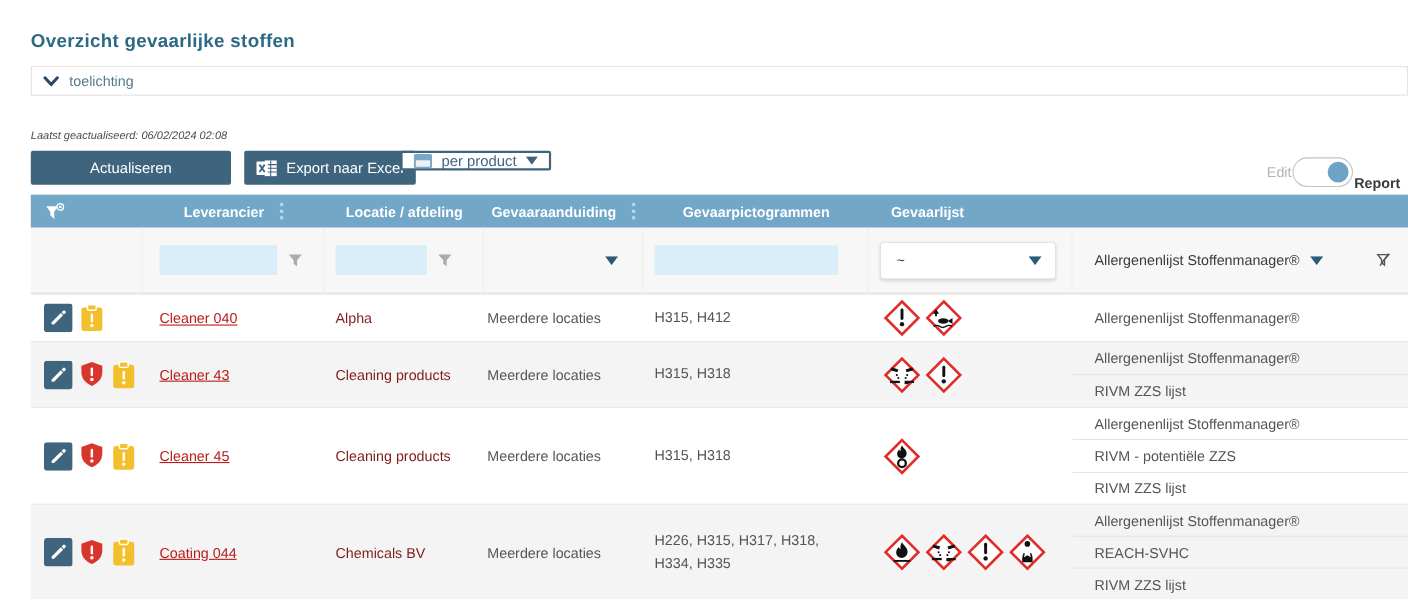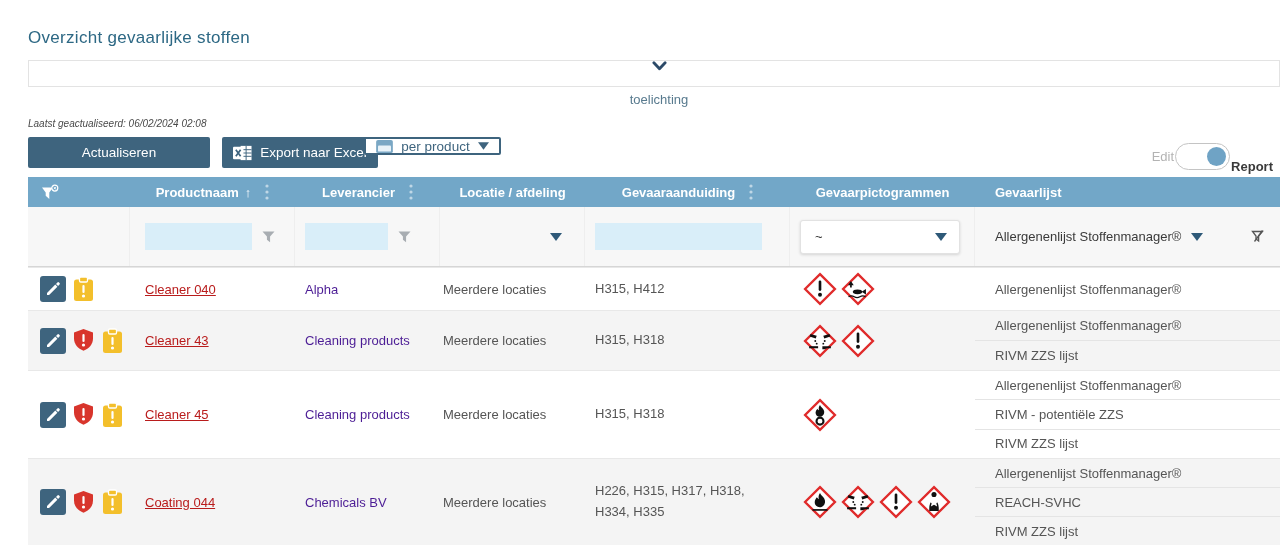--- a/index.html
+++ b/index.html
@@ -1,25 +1,25 @@
 <!DOCTYPE html>
 <html><head>
 <meta charset="utf-8">
 <style>
   * { margin:0; padding:0; box-sizing:border-box; }
   html,body { background:#fff; }
   body { font-family:"Liberation Sans", sans-serif; color:#555; }
   .page { position:relative; width:1280px; height:545px; overflow:hidden; background:#fff; }
 
-  .page-title { position:absolute; left:28px; top:28px; font-size:17px; font-weight:normal;
+  .page-title { position:absolute; left:28px; top:28px; font-size:17px; font-weight:bold;
                 color:#2d6884; letter-spacing:.3px; }
 
   .toelichting { position:absolute; left:28px; right:0; top:60px; height:27px;
                  border:1px solid #e3e3e3; background:#fff; display:flex; align-items:center;
-                 gap:21px; padding-left:10px; cursor:pointer;flex-direction:column; }
+                 gap:9px; padding-left:10px; cursor:pointer; }
   .toelichting-label { font-size:13px; color:#587a8e; }
 
   .last-updated { position:absolute; left:28px; top:118px; font-size:10px; font-style:italic; color:#4a4a4a; }
 
   
   .btn { position:absolute; top:137px; height:31px; background:#3e647e; color:#fff;
          font-size:13.5px; display:flex; align-items:center; justify-content:center;
          border:none; border-radius:2px; cursor:pointer; font-family:inherit; }
   .btn-refresh { left:28px; width:182px; }
   .btn-export  { left:222px; width:156px; gap:8px; }
@@ -65,21 +65,21 @@
   .clear-filter { margin-left:auto; margin-right:14px; cursor:pointer; display:flex; }
 
   .row { align-items:center; border-top:1px solid #e8e8e8; background:#fff; }
   .row.alt { background:#f4f4f4; }
   .row:first-of-type { border-top:none; }
   .h43{height:43px} .h60{height:60px} .h88{height:88px} .h87{height:87px}
 
   .cell { display:flex; align-items:center; }
   .c-actions { padding-left:12px; gap:6px; }
   .c-product { padding-left:15px; }
-  .c-lev { padding-left:10px; color:#4c1d95; }
+  .c-lev { padding-left:10px; color:#7f1d1d; }
   .c-loc { padding-left:3px; color:#555; }
   .c-haz { padding-left:10px; color:#555; line-height:1.6; padding-right:14px; }
   .c-picto { padding-left:13px; gap:4px; }
   .c-lijst { flex-direction:column; align-items:stretch; align-self:stretch; padding:0; }
   .lijst-item { flex:1; display:flex; align-items:center; padding-left:20px; color:#555; }
   .lijst-item + .lijst-item { border-top:1px solid #e4e4e4; }
 
   .plink { color:#b91c1c; text-decoration:underline; cursor:pointer; }
 
   .act-icon { display:flex; cursor:default; }
@@ -150,31 +150,20 @@
       <div class="hc hc-first">
         <span>
           <svg width="18" height="17" viewBox="0 0 18 16">
             <path d="M1 3 h11 L8.3 8 v6.5 L4.7 11.2 V8 Z" fill="#fff"></path>
             <circle cx="13.8" cy="3.6" r="3" fill="#72a7c8" stroke="#fff" stroke-width="1.2"></circle>
             <path d="M12.7 2.5 l2.2 2.2 M14.9 2.5 l-2.2 2.2" stroke="#fff" stroke-width="1"></path>
           </svg>
         </span>
       </div>
       <div class="hc">
-        <span>Productnaam</span>
-        <span class="sort-arrow">↑</span>
-        <span class="col-menu">
-          <svg width="4" height="16" viewBox="0 0 4 16" fill="rgba(255,255,255,.55)">
-              <circle cx="2" cy="2" r="1.6"></circle>
-              <circle cx="2" cy="8" r="1.6"></circle>
-              <circle cx="2" cy="14" r="1.6"></circle>
-            </svg>
-        </span>
-      </div>
-      <div class="hc">
         <span>Leverancier</span>
         <span class="col-menu">
           <svg width="4" height="16" viewBox="0 0 4 16" fill="rgba(255,255,255,.55)">
               <circle cx="2" cy="2" r="1.6"></circle>
               <circle cx="2" cy="8" r="1.6"></circle>
               <circle cx="2" cy="14" r="1.6"></circle>
             </svg>
         </span>
       </div>
       <div class="hc">

